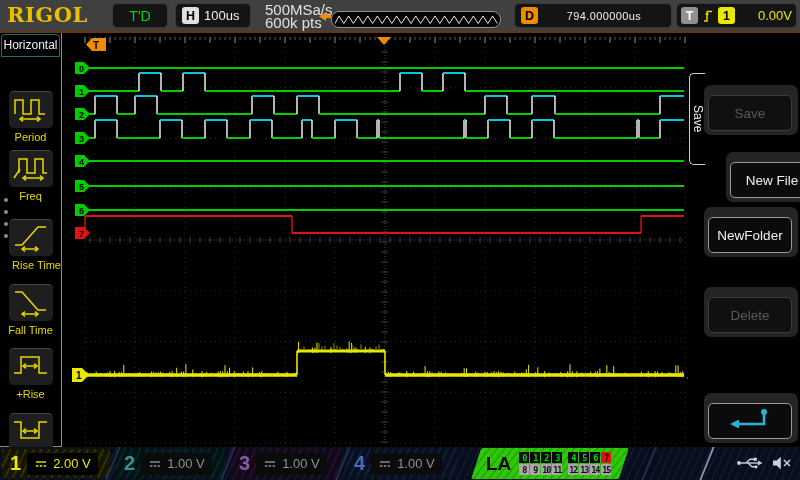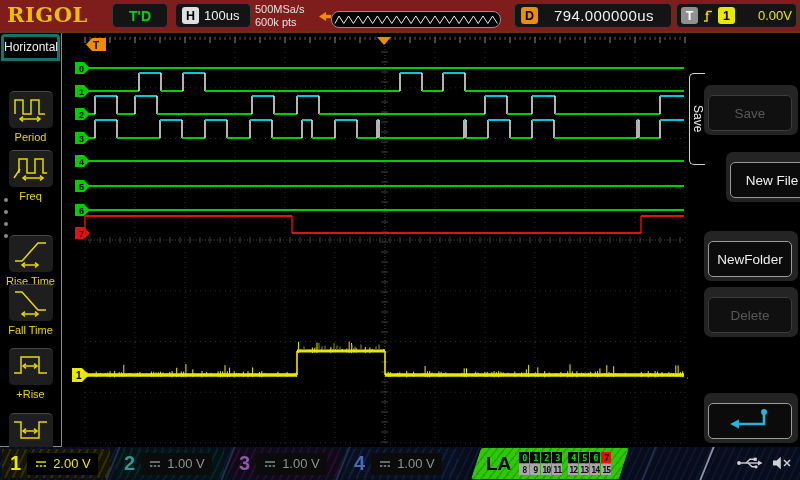--- a/index.html
+++ b/index.html
@@ -1,46 +1,46 @@
 <!DOCTYPE html>
 <html><head>
 <meta charset="utf-8">
 <style>
   html,body{margin:0;padding:0;background:#222;}
   .screen{position:relative;width:800px;height:480px;background:#000;overflow:hidden;
           font-family:"Liberation Sans",sans-serif;-webkit-font-smoothing:antialiased;}
   
-  .topbar{position:absolute;left:0;top:0;width:800px;height:31px;background:#7f1d1d;
+  .topbar{position:absolute;left:0;top:0;width:800px;height:31px;background:#404040;
           border-bottom:2px solid #6a3410;}
   .logo{position:absolute;left:7px;top:2px;font-family:"DejaVu Serif",serif;font-weight:900;
         font-size:21px;color:#e8c000;letter-spacing:.5px;}
   .tb-group{position:absolute;top:3px;height:25px;background:#141414;border:1px solid #3a3a3a;
             border-radius:5px;display:flex;align-items:center;gap:5px;padding:0 6px;box-sizing:border-box;}
-  .tb-trigd{left:112px;width:56px;justify-content:center;color:#00d800;font-weight:bold;font-size:14px;}
+  .tb-trigd{left:112px;width:56px;justify-content:center;color:#00d800;font-weight:normal;font-size:14px;}
   .tb-h{left:175px;width:76px;}
   .tb-d{left:514px;width:158px;}
   .tb-t{left:676px;width:121px;gap:4px;padding:0 4px;}
   .badge-sq{width:17px;height:17px;border-radius:3px;display:flex;align-items:center;
             justify-content:center;font-weight:bold;font-size:12.5px;flex:0 0 auto;}
   .b-h{background:#e0e0e0;color:#000;}
   .b-d{background:#f08c00;color:#000;}
   .b-t{background:#909090;color:#fff;}
   .b-src{background:#e8e800;color:#000;}
   .hval{color:#f0f0f0;font-size:13px;}
-  .dval{color:#f0f0f0;font-size:15px;letter-spacing:.4px;margin:0 auto;}
+  .dval{color:#f0f0f0;font-size:11px;letter-spacing:.4px;margin:0 auto;}
   .tlevel{color:#e8e800;font-size:13px;margin-left:auto;}
-  .srate{position:absolute;left:255px;top:3px;font-size:11px;color:#e0e0e0;line-height:13px;}
+  .srate{position:absolute;left:265px;top:3px;font-size:15px;color:#e0e0e0;line-height:13px;}
   .pv-arrow{position:absolute;left:319px;top:7px;}
   .pv-box{position:absolute;left:331px;top:11px;width:170px;height:17px;border:1px solid #909090;
           border-radius:8px;background:#050505;box-sizing:border-box;}
   
   .leftmenu{position:absolute;left:0;top:33px;width:62px;height:414px;background:#000;
             border-right:1px solid #8a8a8a;border-bottom:1px solid #8a8a8a;box-sizing:border-box;}
   .lm-title{margin:1px;height:21px;line-height:21px;text-align:center;color:#f0f0f0;font-size:12px;
-            border:3px solid #0f766e;border-radius:4px 4px 0 0;background:#000;}
+            border:1px solid #0f766e;border-radius:4px 4px 0 0;background:#000;}
   .lm-item{position:absolute;left:0;width:61px;text-align:center;}
   .lm-btn{width:44px;height:36px;margin:0 auto;background:#1e1e1e;border-top:1px solid #484848;
           border-bottom:1px solid #000;border-radius:5px;display:flex;align-items:center;justify-content:center;}
   .lm-label{margin-top:2px;color:#e8d800;font-size:11px;white-space:nowrap;}
   .lm-dots{position:absolute;left:4px;top:157px;}
   .lm-dots i{display:block;width:4px;height:4px;border-radius:50%;background:#8a8a8a;margin:8px 0;}
   
   .scope{position:absolute;left:62px;top:33px;width:626px;height:414px;background:#000;}
   
   .rightmenu{position:absolute;left:688px;top:33px;width:112px;height:414px;background:#000;}
@@ -136,21 +136,21 @@
           <div class="lm-btn">
             <span><svg width="38" height="32" fill="none" stroke="#e8d800" stroke-width="1.5">
                 <path d="M7,22 V8 H15 V22 H23 V8 H31 V22 H35"></path>
                 <path d="M2,27 L8,18"></path>
                 <line x1="11" y1="27" x2="31" y2="27"></line>
                 <path d="M14,24.6 L11,27 L14,29.4 M28,24.6 L31,27 L28,29.4"></path>
               </svg></span>
           </div>
           <div class="lm-label">Freq</div>
         </div>
-        <div class="lm-item" style="top: 202px;">
+        <div class="lm-item" style="top: 186px; text-align: right;">
           <div class="lm-btn">
             <span><svg width="38" height="32" fill="none" stroke="#e8d800" stroke-width="1.5">
                 <path d="M3,25 H10 L26,7 H34"></path>
                 <line x1="10" y1="29" x2="26" y2="29"></line>
                 <path d="M13,26.6 L10,29 L13,31.4 M23,26.6 L26,29 L23,31.4"></path>
               </svg></span>
           </div>
           <div class="lm-label">Rise Time</div>
         </div>
         <div class="lm-item" style="top: 251px;">
@@ -806,21 +806,21 @@
 
   <aside class="rightmenu">
     <div class="rm-tab">Save</div>
     <div id="rm-buttons">
         <div class="rm-slot" style="top: 52px;">
           <div class="rm-btn off">Save</div>
         </div>
         <div class="rm-slot" style="top: 119px; margin-left: 22px;">
           <div class="rm-btn on">New File</div>
         </div>
-        <div class="rm-slot" style="top: 198px;">
+        <div class="rm-slot" style="top: 174px;">
           <div class="rm-btn on">NewFolder</div>
         </div>
         <div class="rm-slot" style="top: 254px;">
           <div class="rm-btn off">Delete</div>
         </div>
         <div class="rm-slot" style="top: 360px;">
           <div class="rm-btn on">
             <span><svg width="46" height="26" fill="none" stroke="#28b4dc" stroke-width="2.6">
                 <circle cx="37" cy="5" r="3" fill="#28b4dc" stroke="none"></circle>
                 <path d="M37,7 V17 H12"></path>

